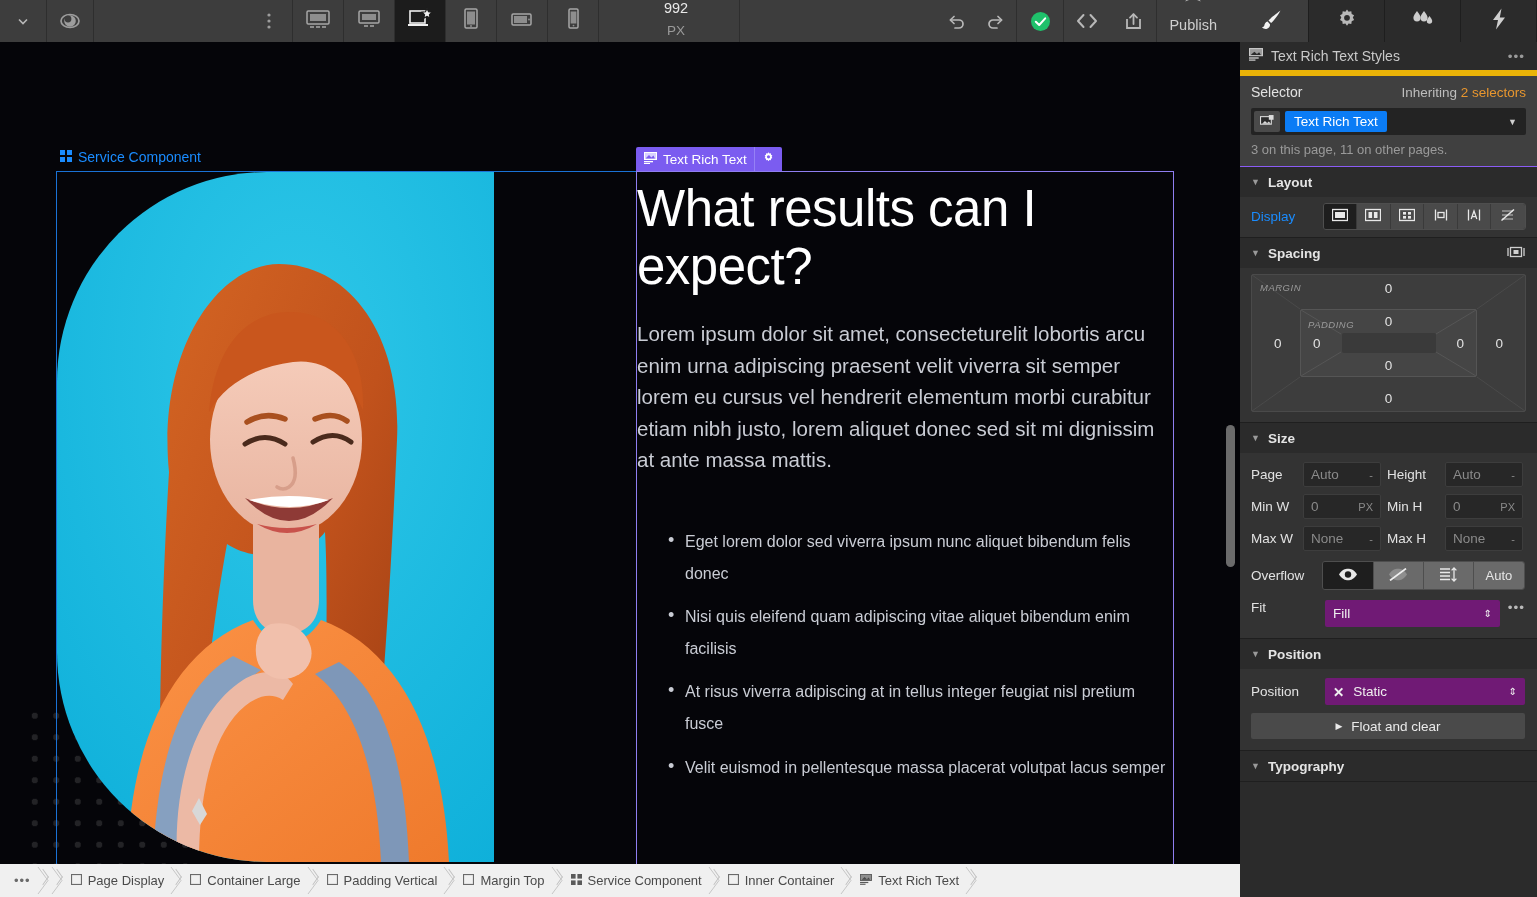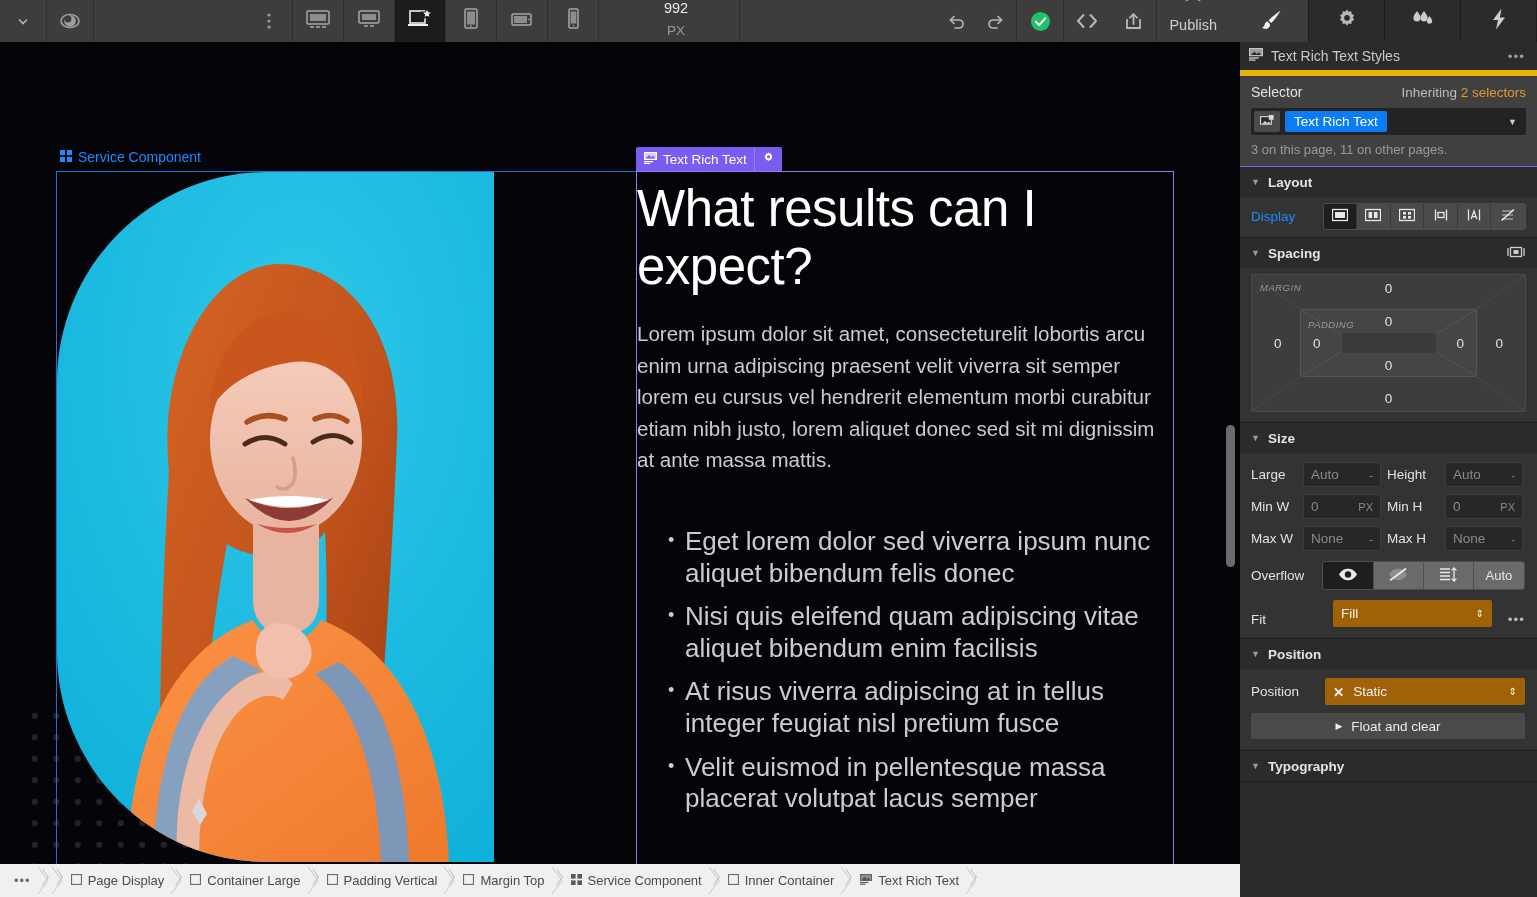--- a/index.html
+++ b/index.html
@@ -55,21 +55,21 @@
     height:24px; display:flex; align-items:center; }
   #trt-box{ position:absolute; left:636px; top:129px; width:538px; height:708px;
     border:1px solid #8f7ef0; }
 
   #txt{ position:absolute; left:637px; top:138px; width:536px; }
   #heading{ color:#ffffff; font-size:51px; line-height:58px; font-weight:400;
     letter-spacing:-0.5px; width:470px; }
   #para{ color:#c9ccd4; font-size:20.5px; line-height:31.6px; margin-top:22px;
     width:524px; }
   #bullets{ margin-top:50px; list-style:none; }
-  #bullets li{ color:#c9ccd4; font-size:26px; line-height:31.6px;
+  #bullets li{ color:#c9ccd4; font-size:16px; line-height:31.6px;
     position:relative; padding-left:48px; margin-bottom:12px; }
   #bullets li:before{ content:"•"; position:absolute; left:31px; top:-1px;
     color:#c9ccd4; font-size:18px; }
 
   
   #cscroll{ position:absolute; right:5px; top:383px; width:9px; height:142px;
     background:#6b6b6b; border-radius:5px; }
 
   
   #rpanel{ position:absolute; left:1240px; top:42px; width:297px; height:855px;
@@ -136,23 +136,23 @@
 
   .ofrow{ display:flex; align-items:center; gap:0; margin-top:10px; }
   .ofrow .fl{ width:74px; }
   .seg2{ display:flex; border:1px solid #4e4e4e; border-radius:3px; overflow:hidden; }
   .seg2 > div{ height:27px; display:flex; align-items:center; justify-content:center;
     background:#6a6a6a; border-right:1px solid #4e4e4e; width:52px; color:#e6e6e6;
     font-size:13px; }
   .seg2 > div:last-child{ border-right:none; }
   .seg2 > div.on{ background:#1e1e1e; }
 
-  .fitrow{ display:flex; align-items:flex-end; margin-top:10px; gap:16px; }
+  .fitrow{ display:flex; align-items:flex-start; margin-top:10px; gap:8px; }
   .fitrow .fl{ width:66px; }
-  .selbox{ flex:1; height:27px; background:#a16207; border-radius:2px;
+  .selbox{ flex:1; height:27px; background:#701a75; border-radius:2px;
     display:flex; align-items:center; padding:0 8px; color:#f0f0f0; font-size:13.5px;}
   .selbox .ar{ margin-left:auto; font-size:10px; }
 
   .posrow{ display:flex; align-items:center; margin-top:0; gap:8px; }
   .posrow .fl{ width:66px; }
   #floatbtn{ margin-top:8px; height:26px; background:#4a4a4a; border-radius:2px;
     display:flex; align-items:center; justify-content:center; gap:9px;
     color:#eaeaea; font-size:13.5px; }
 
   
@@ -722,21 +722,21 @@
     </div>
   </div>
 
   <div class="sect">
     <div class="sect-hd">
       <span class="cv">▼</span>
       <span class="lbl">Size</span>
     </div>
     <div class="sect-body">
       <div class="grid2">
-        <span class="fl">Large</span>
+        <span class="fl">Page</span>
         <div class="inp">
             <span class="v">Auto</span>
             <span class="u">-</span>
           </div>
         <span class="fl">Height</span>
         <div class="inp">
             <span class="v">Auto</span>
             <span class="u">-</span>
           </div>
 

